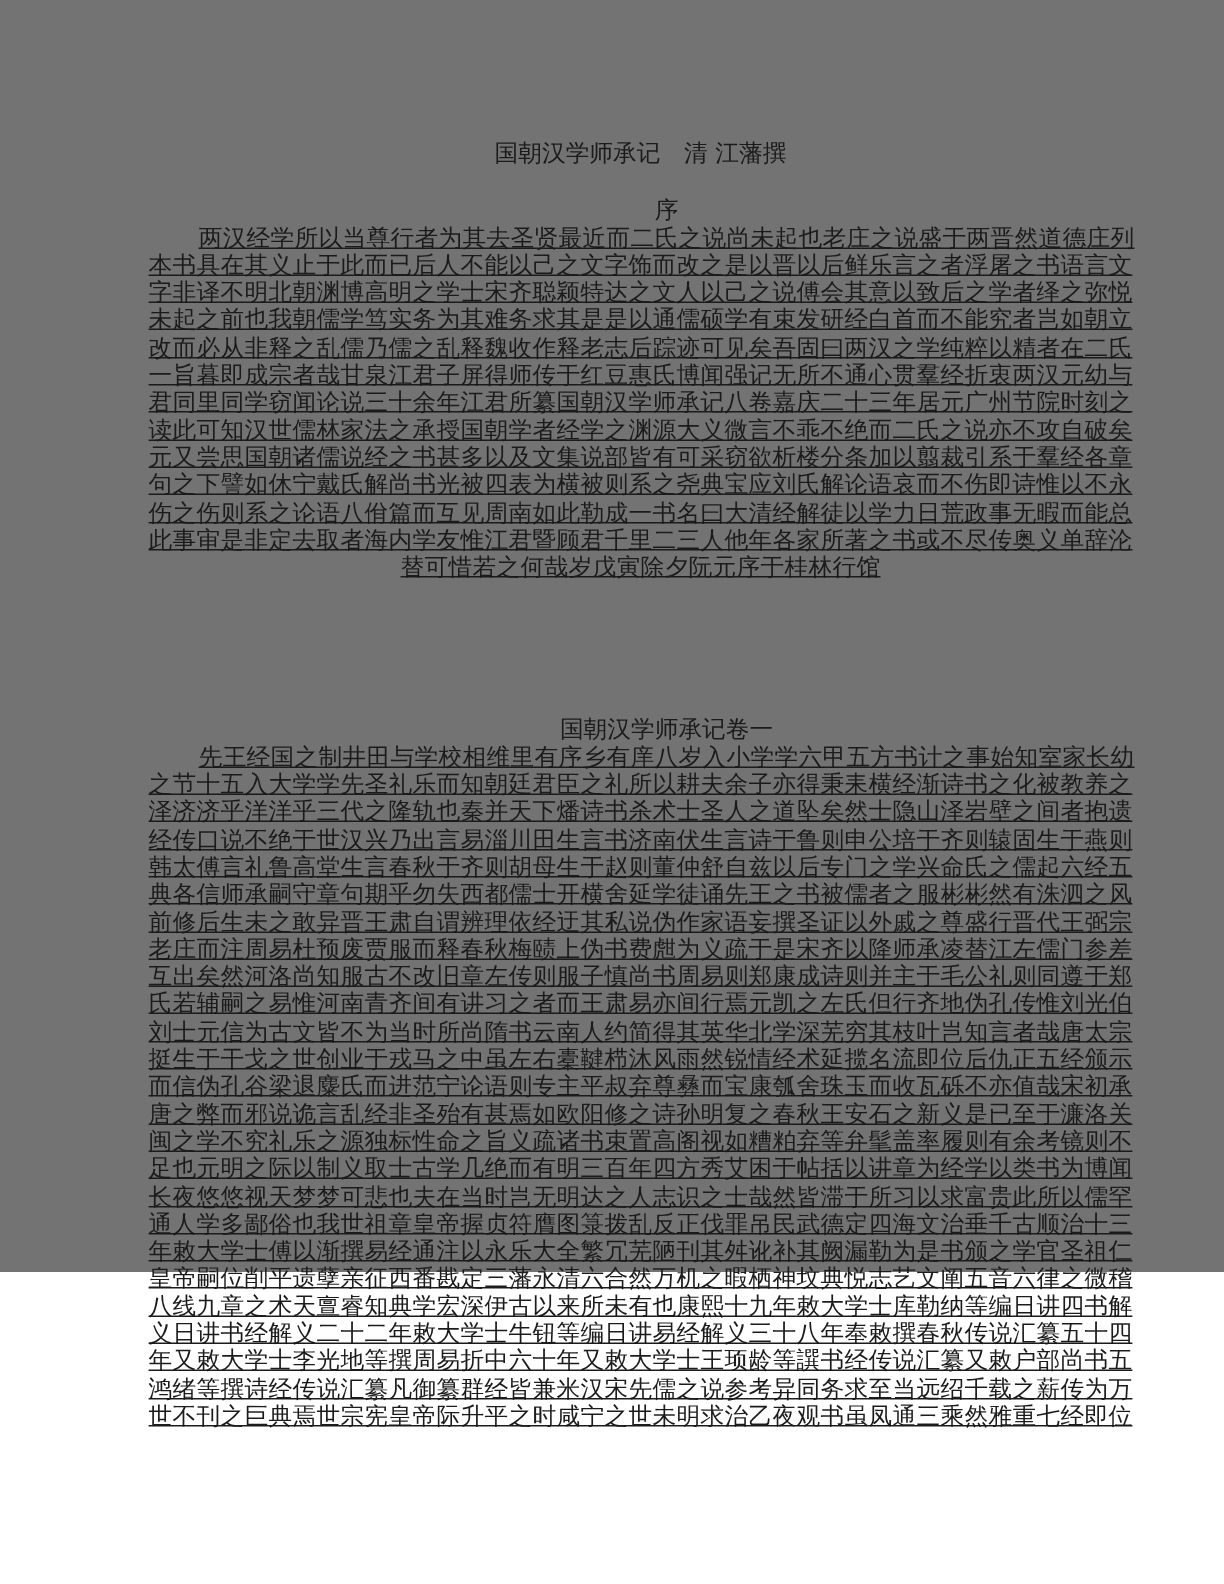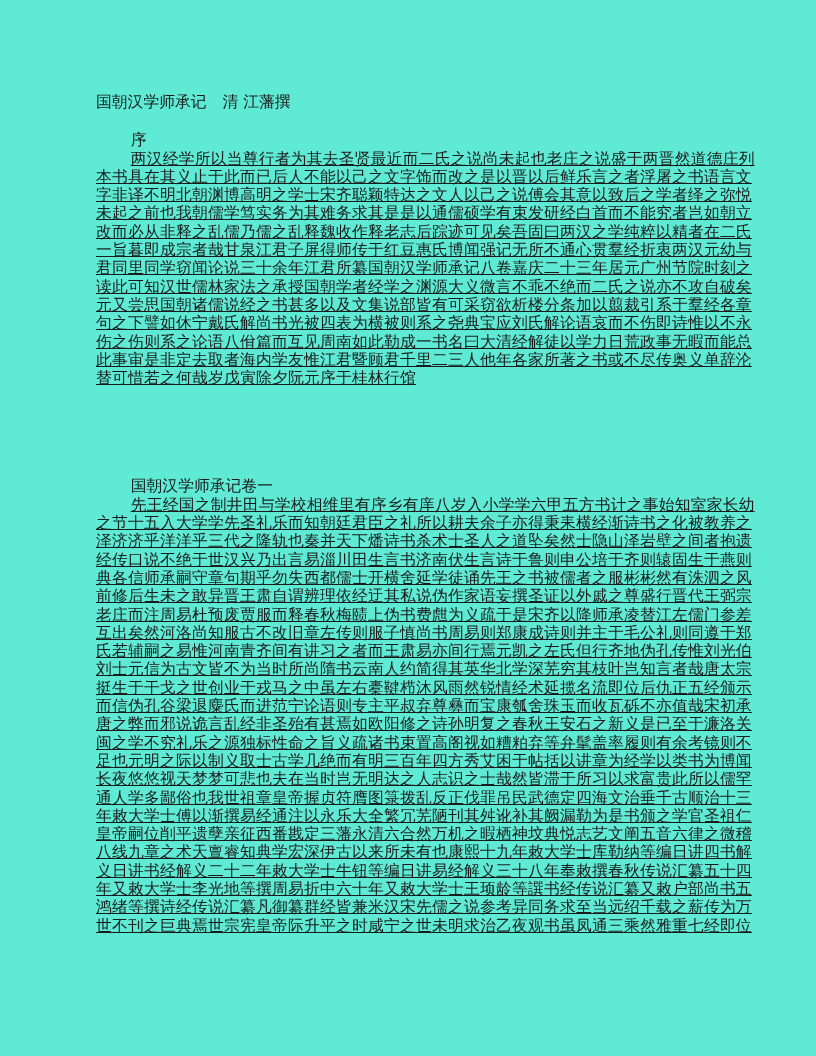--- a/index.html
+++ b/index.html
@@ -10,23 +10,24 @@
   body {
     width: 816px;
     height: 1056px;
     overflow: hidden;
     font-family: "DejaVu Serif", "Liberation Serif", serif;
     color: #1b1b1b;
   }
   .page {
     box-sizing: border-box;
     width: 816px;
-    height: 1056px;
+    height: 848px;
     padding: 93px 58px 0 96px;
-    background: #5eead4;
+    background: #737373;
+    text-align: center;
   }
   .doc-title {
     font-size: 15.8px;
     line-height: 18.3px;
     white-space: pre;
     margin: 0 0 20px 0;
   }
   .heading {
     font-size: 15.8px;
     line-height: 18.3px;
@@ -77,20 +78,21 @@
       </div>
   </div>
 
   <div class="section-gap">
     <div class="heading">国朝汉学师承记卷一</div>
     <div class="paragraph">
         <div class="tline">先王经国之制井田与学校相维里有序乡有庠八岁入小学学六甲五方书计之事始知室家长幼</div>
         <div class="tline">之节十五入大学学先圣礼乐而知朝廷君臣之礼所以耕夫余子亦得秉耒横经渐诗书之化被教养之</div>
         <div class="tline">泽济济乎洋洋乎三代之隆轨也秦并天下燔诗书杀术士圣人之道坠矣然士隐山泽岩壁之间者抱遗</div>
         <div class="tline">经传口说不绝于世汉兴乃出言易淄川田生言书济南伏生言诗于鲁则申公培于齐则辕固生于燕则</div>
+        <div class="tline">韩太傅言礼鲁高堂生言春秋于齐则胡母生于赵则董仲舒自兹以后专门之学兴命氏之儒起六经五</div>
         <div class="tline">典各信师承嗣守章句期乎勿失西都儒士开横舍延学徒诵先王之书被儒者之服彬彬然有洙泗之风</div>
         <div class="tline">前修后生未之敢异晋王肃自谓辨理依经迂其私说伪作家语妄撰圣证以外戚之尊盛行晋代王弼宗</div>
         <div class="tline">老庄而注周易杜预废贾服而释春秋梅赜上伪书费甝为义疏于是宋齐以降师承凌替江左儒门参差</div>
         <div class="tline">互出矣然河洛尚知服古不改旧章左传则服子慎尚书周易则郑康成诗则并主于毛公礼则同遵于郑</div>
         <div class="tline">氏若辅嗣之易惟河南青齐间有讲习之者而王肃易亦间行焉元凯之左氏但行齐地伪孔传惟刘光伯</div>
         <div class="tline">刘士元信为古文皆不为当时所尚隋书云南人约简得其英华北学深芜穷其枝叶岂知言者哉唐太宗</div>
         <div class="tline">挺生于干戈之世创业于戎马之中虽左右橐鞬栉沐风雨然锐情经术延揽名流即位后仇正五经颁示</div>
         <div class="tline">而信伪孔谷梁退麋氏而进范宁论语则专主平叔弃尊彝而宝康瓠舍珠玉而收瓦砾不亦值哉宋初承</div>
         <div class="tline">唐之弊而邪说诡言乱经非圣殆有甚焉如欧阳修之诗孙明复之春秋王安石之新义是已至于濂洛关</div>
         <div class="tline">闽之学不究礼乐之源独标性命之旨义疏诸书束置高阁视如糟粕弃等弁髦盖率履则有余考镜则不</div>

